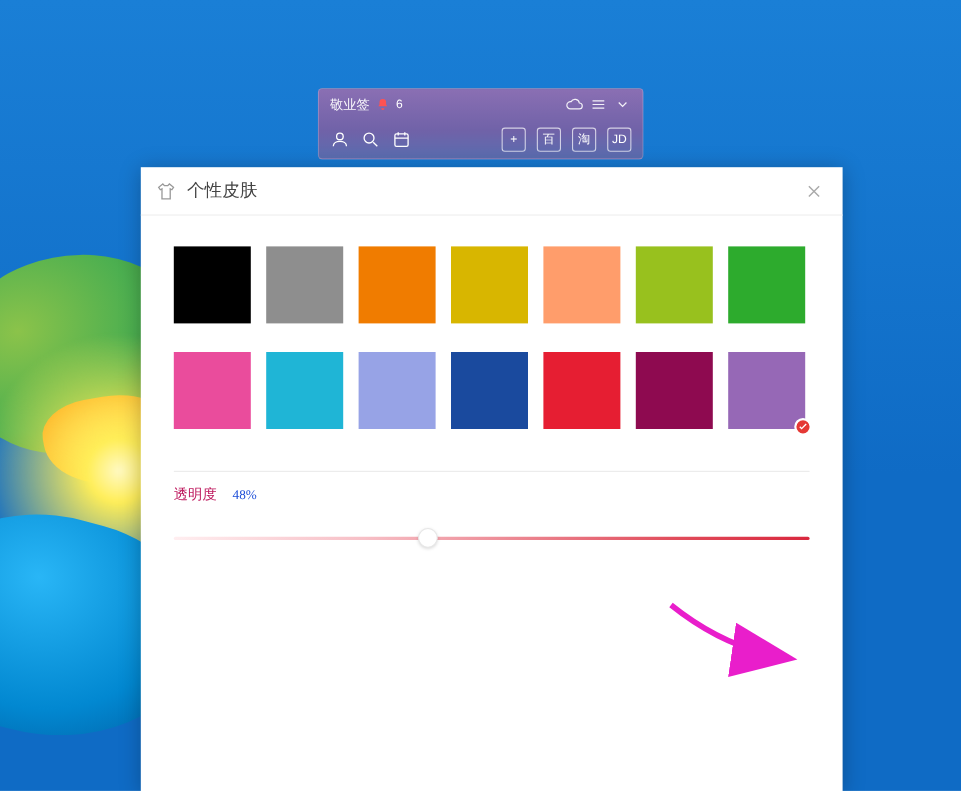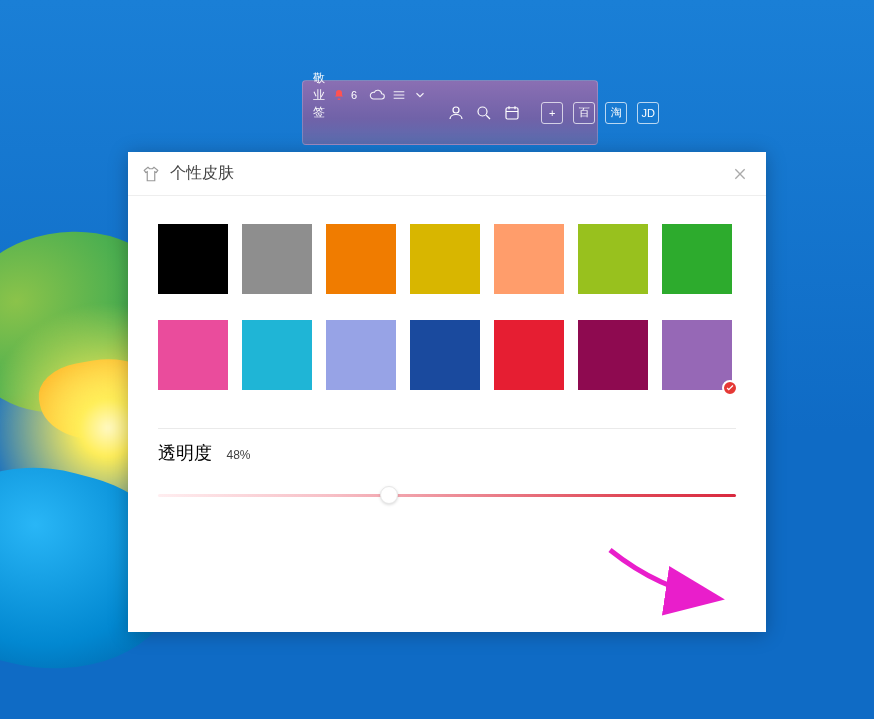--- a/index.html
+++ b/index.html
@@ -44,26 +44,26 @@
     width: 120px; height: 80px;
     background: radial-gradient(ellipse, #ffb74d 0%, #fb8c00 100%);
     border-radius: 50% 70% 60% 80%;
     transform: rotate(-10deg);
     pointer-events: none;
   }
 
   
   .mini-panel {
     position: absolute;
-    left: 302px; top: 80px;
+    left: 289px; top: 80px;
     width: 296px; height: 65px;
     background: linear-gradient(180deg, #8a6fb3 0%, #7062a8 60%, #5a6db0 100%);
     border-radius: 4px;
     border: 1px solid rgba(255,255,255,0.2);
-    display: flex; flex-direction: row;
+    display: flex; flex-direction: column;
   }
   .mini-row1 {
     height: 28px;
     display: flex; align-items: center;
     padding: 0 10px;
     gap: 6px;
     color: #fff;
     font-size: 12px;
   }
   .mini-row1 .app-name { opacity: .95; }
@@ -86,21 +86,21 @@
     border-radius: 3px;
     display: inline-flex; align-items:center; justify-content:center;
     font-size: 11px; color:#fff;
   }
   .ticon { width:18px;height:18px; display:inline-flex; align-items:center; justify-content:center; }
 
   
   .dialog {
     position: absolute;
     left: 128px; top: 152px;
-    width: 638px; height: 480px;
+    width: 638px; height: 568px;
     background: #fff;
     box-shadow: 0 2px 18px rgba(0,0,0,0.25);
   }
   .dialog-header {
     height: 44px;
     display: flex; align-items: center;
     padding: 0 14px;
     border-bottom: 1px solid #eee;
   }
   .dialog-header .title-icon {
@@ -139,24 +139,24 @@
 
   .divider {
     margin: 4px 30px 0 30px;
     border-top: 1px solid #eaeaea;
   }
 
   .opacity-row {
     padding: 12px 30px 0 30px;
   }
   .opacity-label {
-    font-size: 18px; color: #000000; display:inline-block;
+    font-size: 13px; color: #be185d; display:inline-block;
   }
   .opacity-val {
-    font-size: 12px; color:#404040; margin-left: 10px;
+    font-size: 12px; color:#1d4ed8; margin-left: 10px; font-family: Liberation Serif, serif;
   }
 
   .slider-wrap {
     position: relative;
     margin: 22px 30px 30px 30px;
     height: 16px;
   }
   .slider-track {
     position: absolute; top: 7px; left: 0; right: 0;
     height: 3px;

